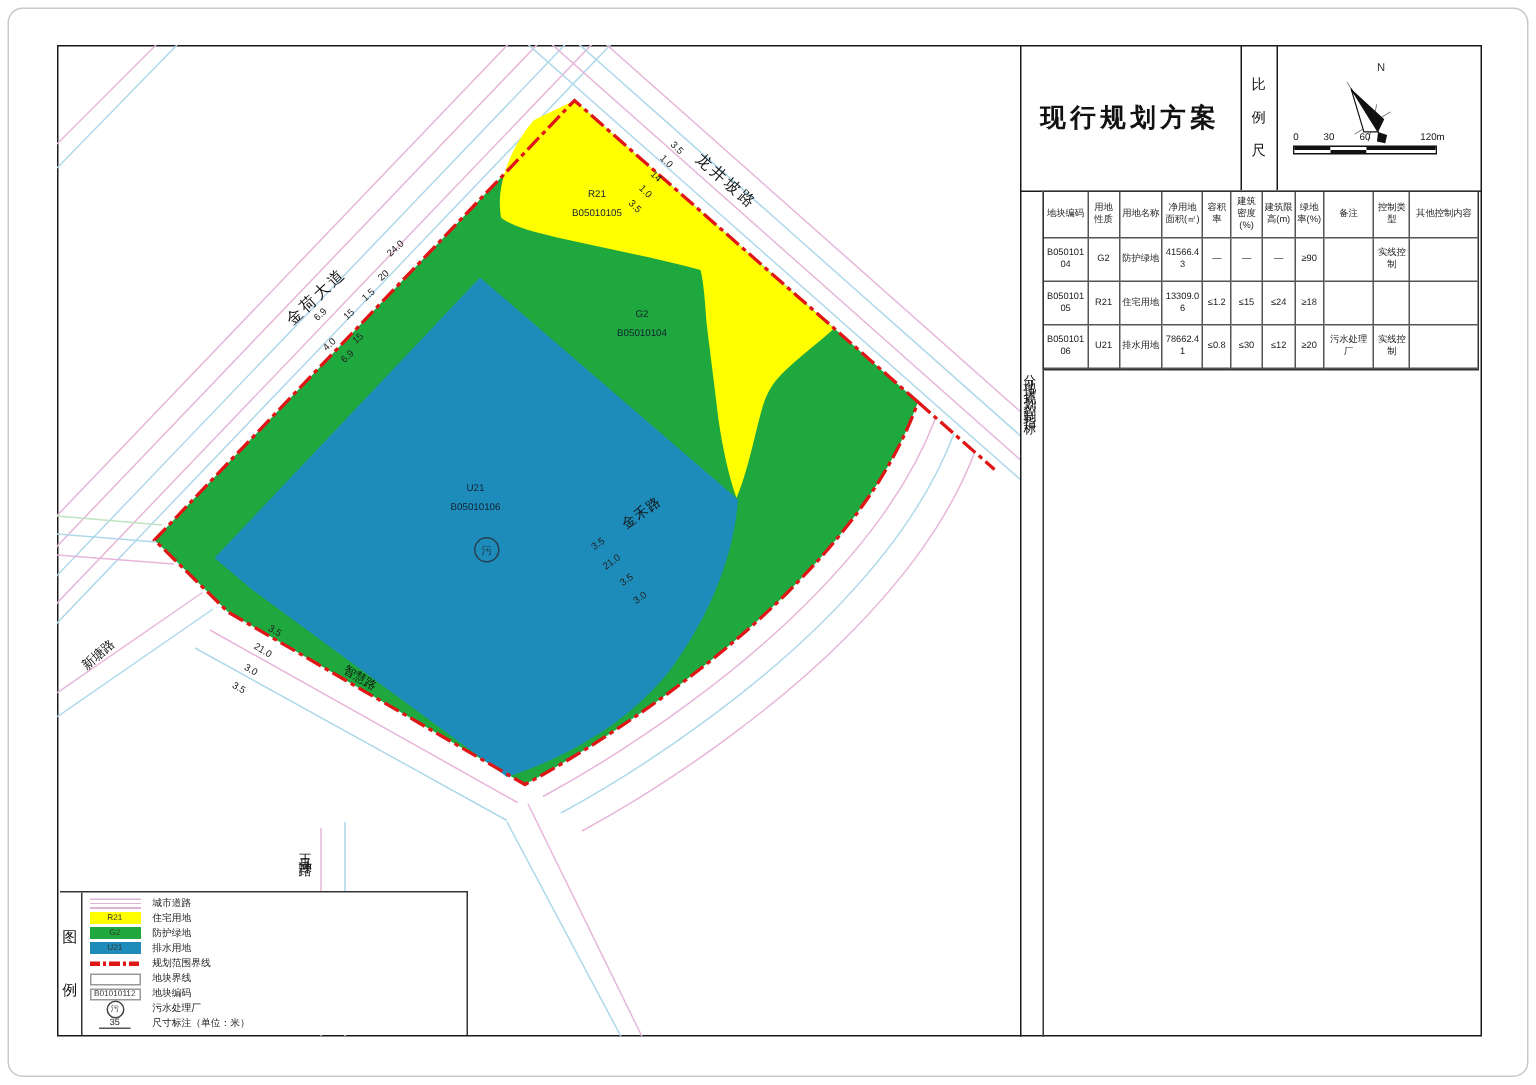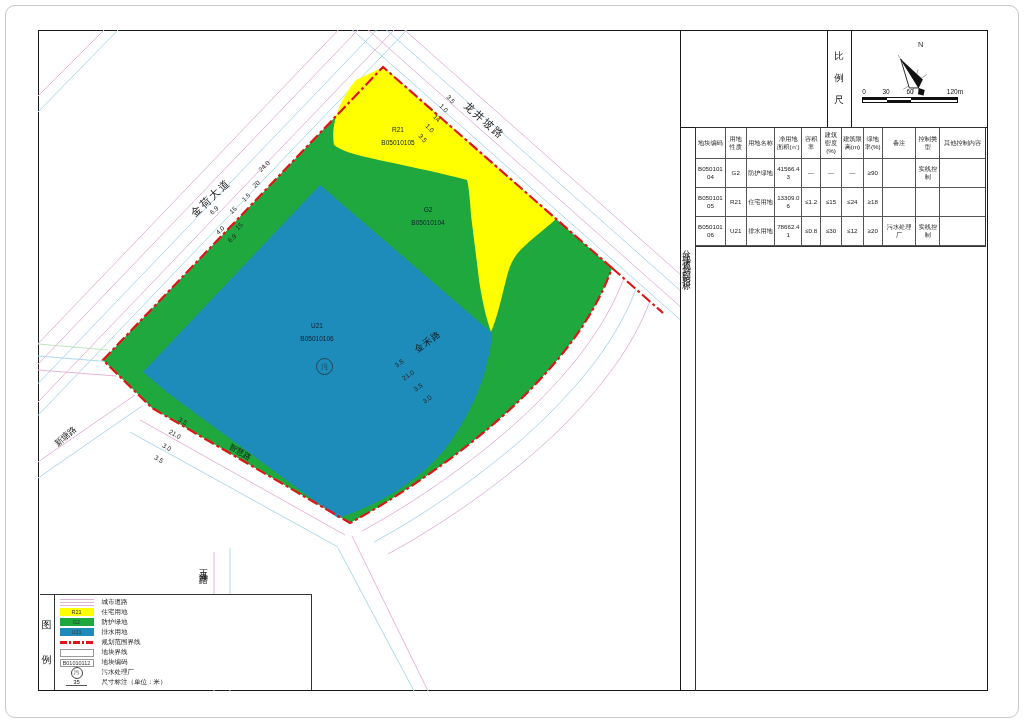--- a/index.html
+++ b/index.html
@@ -145,20 +145,21 @@
       <span class="dim" style="left: 167px; top: 447px; transform: translate(-50%, -50%) rotate(31deg);">3.0</span>
       <span class="dim" style="left: 159px; top: 459px; transform: translate(-50%, -50%) rotate(31deg);">3.5</span>
     </div>
 
   <div class="vline" style="left:680px;top:30px;height:661px;"></div>
   <div class="hline" style="left:680px;top:127px;width:308px;"></div>
   <div class="vline" style="left:827px;top:30px;height:97px;"></div>
   <div class="vline" style="left:851px;top:30px;height:97px;"></div>
   <div class="vline" style="left:695px;top:127px;height:564px;border-left-width:0.8px;border-left-color:#333;"></div>
 
+  <div class="title-cell">现行规划方案</div>
 
   <div class="scale-cell">
     <span>比</span>
     <span>例</span>
     <span>尺</span>
   </div>
 
   <div class="north-cell"></div>
   <span class="north-n">N</span>
   <svg class="compass" width="44" height="58" viewBox="-22 -36 44 58">

